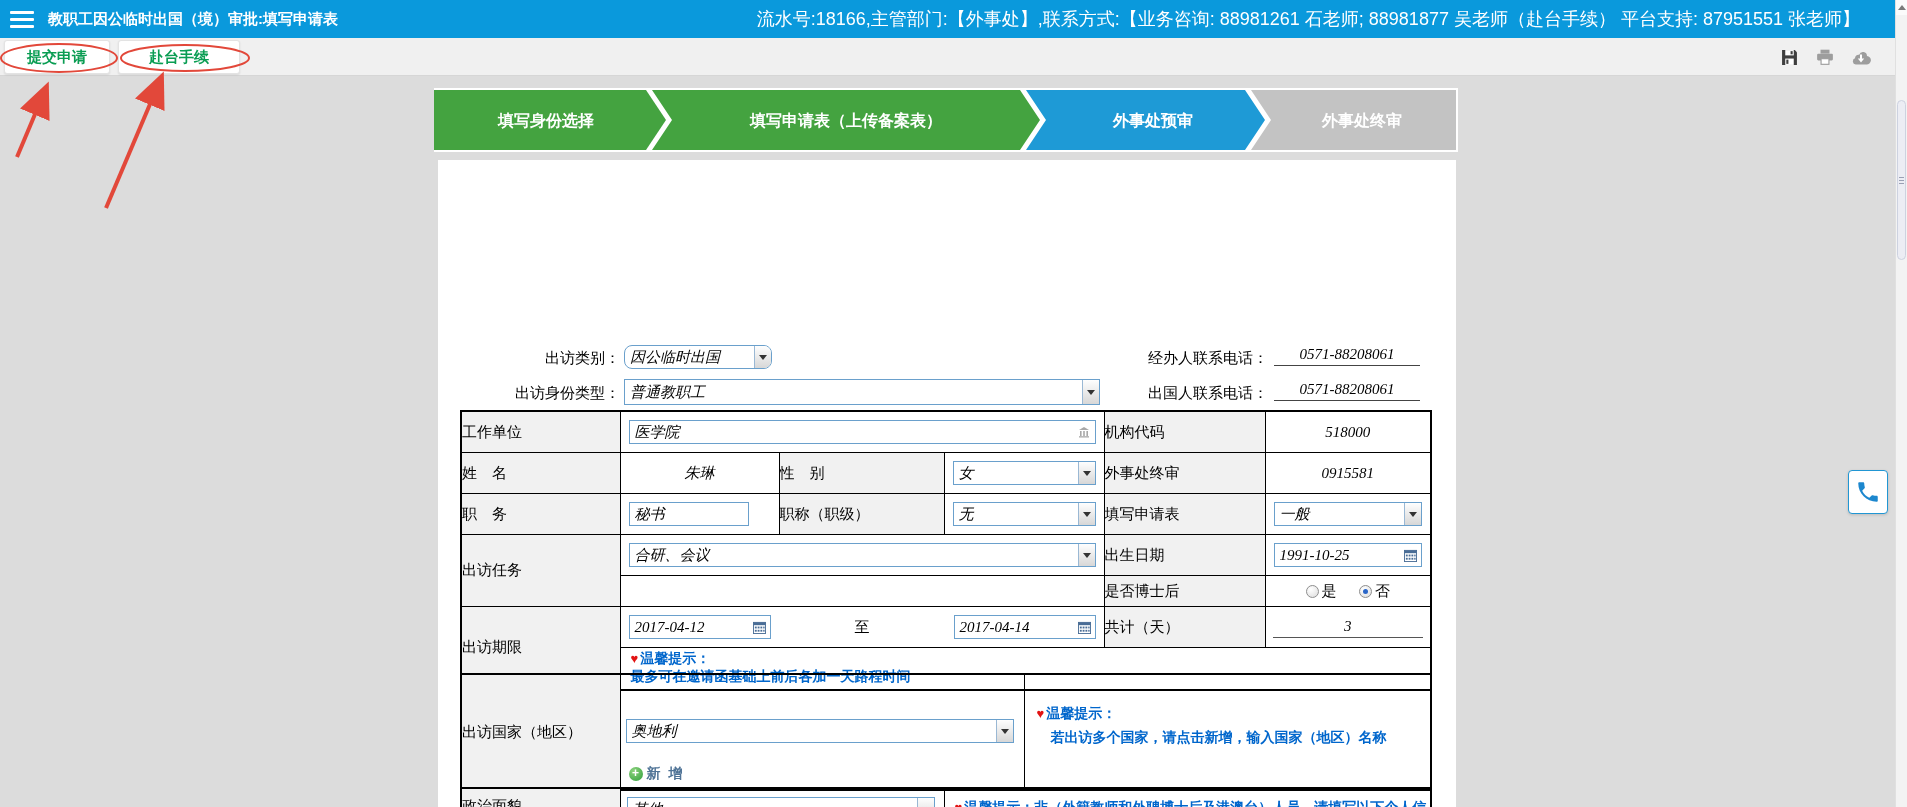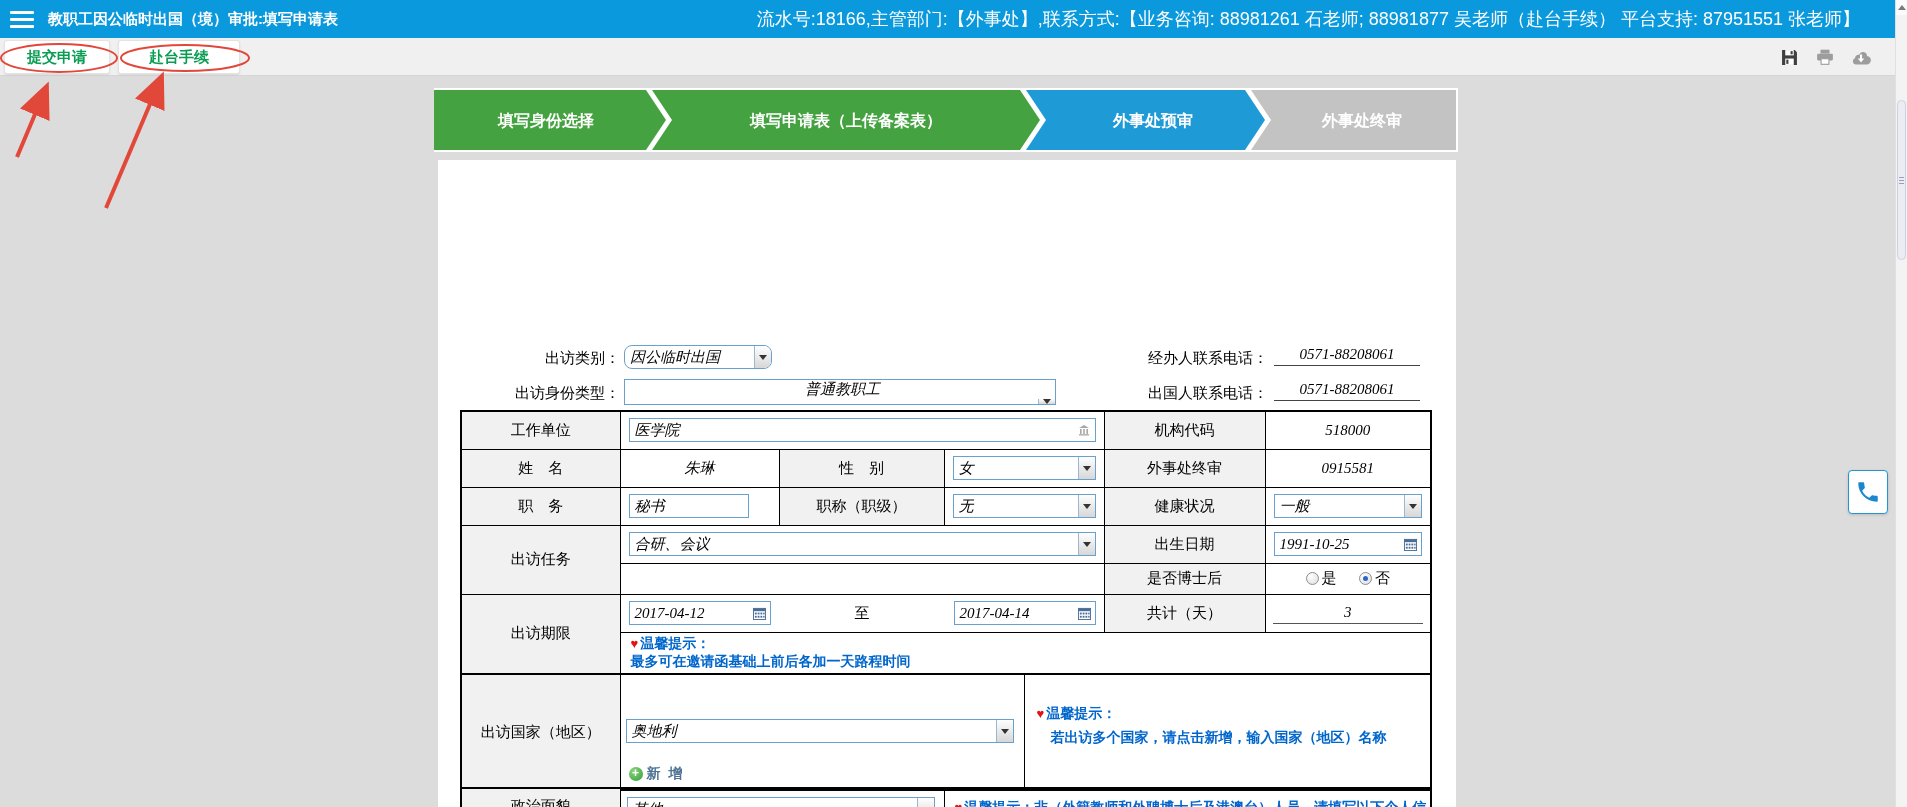--- a/index.html
+++ b/index.html
@@ -44,23 +44,23 @@
   .combo .cbtn i { width:0; height:0; border-left:4px solid transparent; border-right:4px solid transparent; border-top:5px solid #333; }
   .combo .tail-icon { margin-left:auto; margin-right:4px; display:flex; align-items:center; }
   .tinput { height:24px; border:1px solid #6aa0cc; background:#fff; display:flex; align-items:center; padding:0 5px; }
 
   
   table { border-collapse:collapse; table-layout:fixed; width:970px; }
   .ftable { position:absolute; left:22px; }
   table, td { border:1px solid #000; }
   table { border-width:2px; }
   td { font-size:15px; color:#000; vertical-align:middle; }
-  td.lc { background:#f1f1f1; text-align:center; }
+  td.lc { background:#f1f1f1; text-align:left; }
   td.vc { text-align:center; }
-  td .cellpad { padding:0 8px; display:flex; align-items:center; }
+  td .cellpad { padding:8px 8px; display:flex; align-items:center; }
   .hintline { color:#0066cc; font-weight:bold; font-size:14px; }
   .heart { color:#e21313; font-size:13px; margin-right:2px; font-weight:normal; }
 
   
   .radio { display:inline-block; width:13px; height:13px; border-radius:50%; border:1px solid #8f8f8f; background:radial-gradient(circle at 35% 30%, #ffffff, #dcdcdc); position:relative; vertical-align:-2px; margin-right:3px; }
   .radio.sel::after { content:''; position:absolute; left:3px; top:3px; width:5px; height:5px; border-radius:50%; background:#2a66c8; }
 
   
   .addnew { position:absolute; display:flex; align-items:center; cursor:pointer; }
   .plus { width:14px; height:14px; border-radius:50%; background:radial-gradient(circle at 35% 30%, #8fd37f, #2e9e3a); color:#fff; font-size:12px; font-weight:bold; line-height:13px; text-align:center; margin-right:4px; }
@@ -141,21 +141,21 @@
   <div class="combo" style="position:absolute; left:186px; top:185px; width:148px;border-radius:8px;">
     <span class="ival">因公临时出国</span>
     <span class="cbtn">
         <i></i>
       </span>
   </div>
   <div class="flabel p-label" style="top:189px">经办人联系电话：</div>
   <div class="uval ival" style="left:836px; top:186px; width:146px;">0571-88208061</div>
 
   <div class="flabel r-label" style="top:224px">出访身份类型：</div>
-  <div class="combo" style="position:absolute; left:186px; top:219px; width:432px; height:26px;flex-direction:column;">
+  <div class="combo" style="position:absolute; left:186px; top:219px; width:476px; height:26px;">
     <span class="ival">普通教职工</span>
     <span class="cbtn">
         <i></i>
       </span>
   </div>
   <div class="flabel p-label" style="top:224px">出国人联系电话：</div>
   <div class="uval ival" style="left:836px; top:221px; width:146px;">0571-88208061</div>
 
   <table class="ftable" style="top:250px">
     <colgroup>
@@ -218,21 +218,21 @@
       <td>
             <div class="cellpad">
         <div class="combo" style="width:146px">
           <span class="ival">无</span>
           <span class="cbtn">
                   <i></i>
                 </span>
         </div>
       </div>
           </td>
-      <td class="lc">健康状况</td>
+      <td class="lc">填写申请表</td>
       <td>
             <div class="cellpad">
         <div class="combo" style="width:150px">
           <span class="ival">一般</span>
           <span class="cbtn">
                   <i></i>
                 </span>
         </div>
       </div>
           </td>

